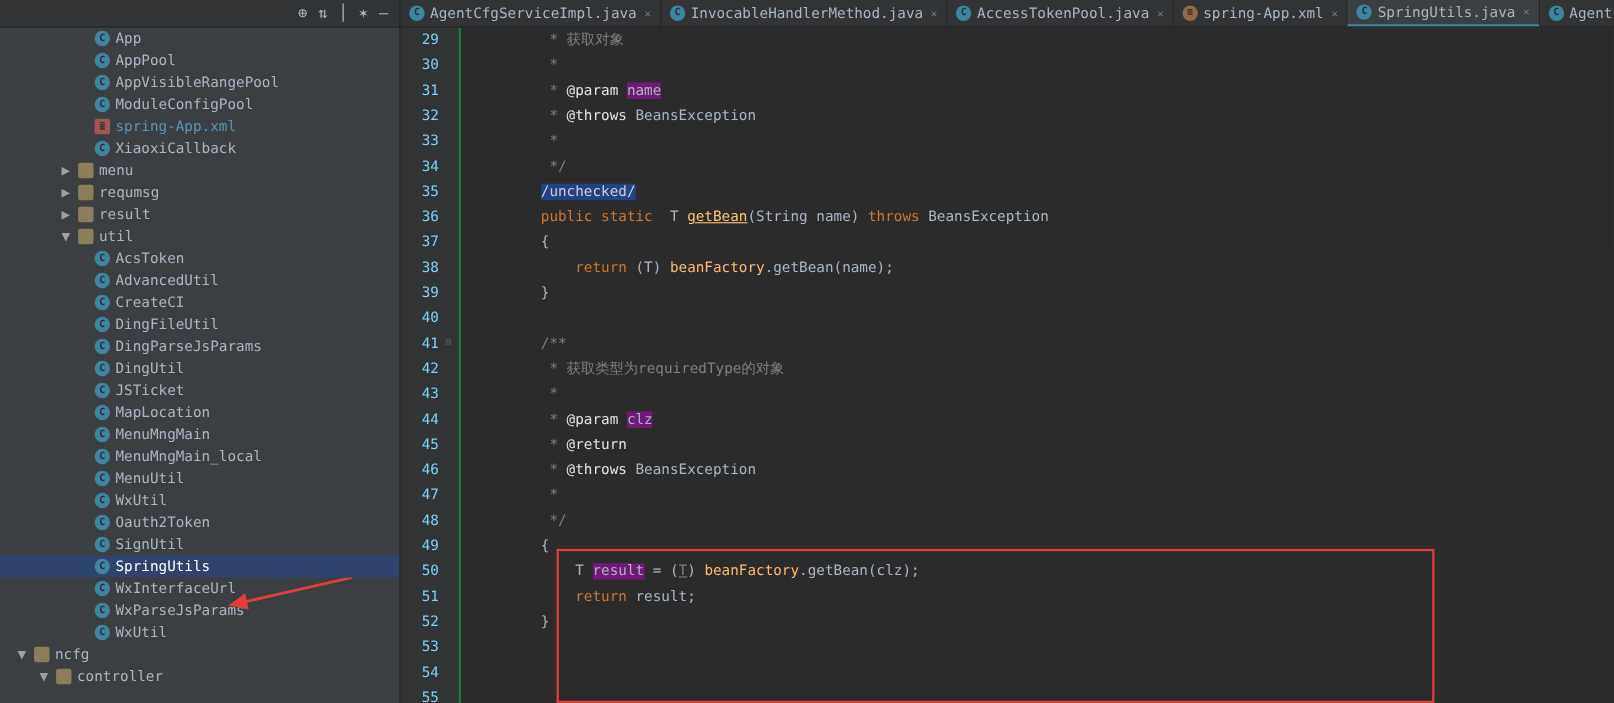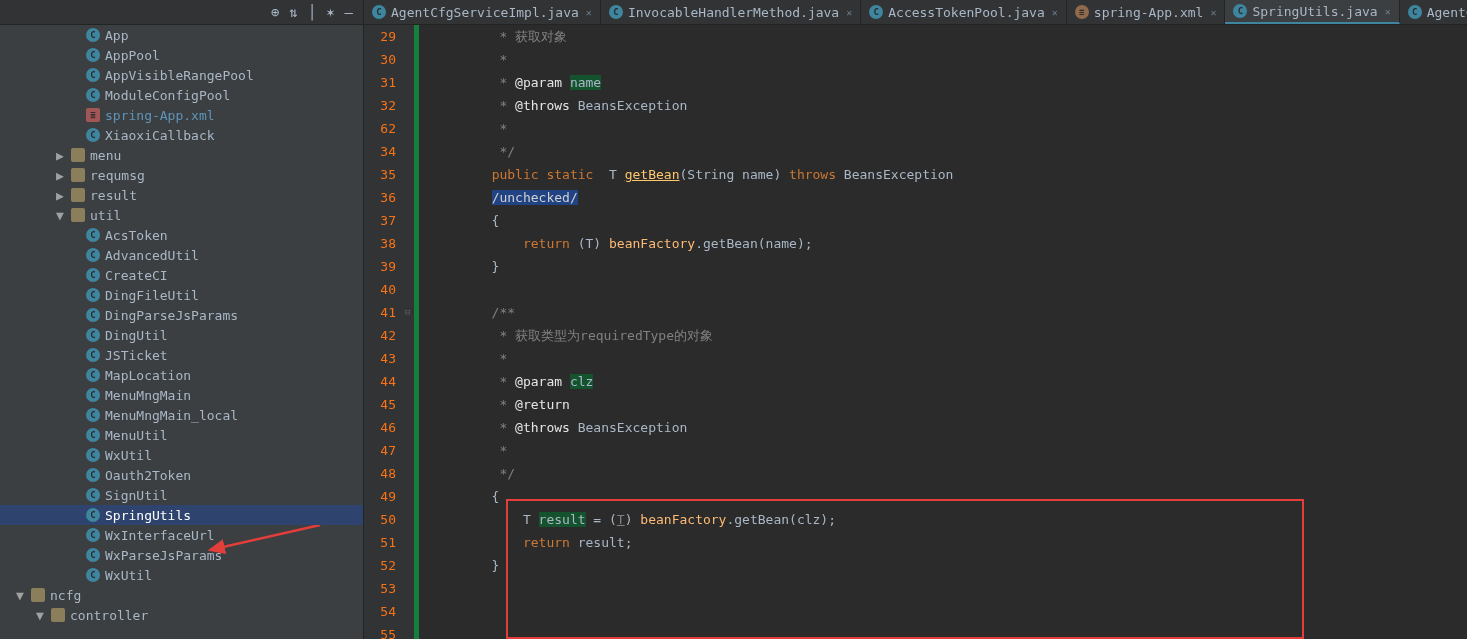--- a/index.html
+++ b/index.html
@@ -20,28 +20,28 @@
   .tree-row{display:flex;align-items:center;height:20px;padding-left:8px;gap:5px;white-space:nowrap}
   .tree-row.selected{background:#2e436e;color:#fff}
   .tree-row.link{color:#5e95b8}
   .tree-row .arrow{width:10px;display:inline-block;color:#a0a0a0}
   .tree-row .fico{width:14px;height:14px;border-radius:50%;display:flex;align-items:center;justify-content:center;font-size:9px;font-weight:bold;color:#2b2b2b;flex-shrink:0}
   .fico.cls{background:#3e86a0}
   .fico.xml{background:#a35656;border-radius:2px}
   .fico.fld{background:#8a7e5b;border-radius:2px}
   .red-arrow{position:absolute;left:200px;top:500px;pointer-events:none}
   .editor{flex:1;background:#2b2b2b;display:flex;overflow:hidden;position:relative}
-  .gutter{width:55px;background:#313335;text-align:right;padding-right:18px;color:#f97316;font-size:13px;line-height:23px;padding-top:0;border-right:5px solid #15803d}
+  .gutter{width:55px;background:#313335;text-align:right;padding-right:18px;color:#7dd3fc;font-size:13px;line-height:23px;padding-top:0;border-right:2px solid #15803d}
   .gutter div{height:23px}
   .code{flex:1;padding-left:10px;font-size:14px;line-height:23px;position:relative}
   .code .line{height:23px;white-space:pre}
   .kw{color:#cc7832}
   .tag{color:#e5e5e5}
   .com{color:#808080}
-  .hi{background:#14532d;color:#a9b7c6}
+  .hi{background:#701a75;color:#a9b7c6}
   .hi2{background:#214283;color:#d0d0d0}
   .fn2{color:#ffc66d}
   .id{color:#fdba74}
   .txt{color:#a9b7c6}
   .gray{color:#808080}
   .redbox{position:absolute;border:2px solid #e43e3a;pointer-events:none}
   .fold{position:absolute;left:-14px;color:#606366;font-size:9px}
 </style>
 </head>
 <body>
@@ -224,21 +224,21 @@
       <line x1="120" y1="0" x2="10" y2="25" stroke="#e43e3a" stroke-width="2.5" marker-end="url(#ah)"></line>
     </svg>
   </div>
 
   <div class="editor">
     <div class="gutter" id="gutter">
         <div>29</div>
         <div>30</div>
         <div>31</div>
         <div>32</div>
-        <div>62</div>
+        <div>33</div>
         <div>34</div>
         <div>35</div>
         <div>36</div>
         <div>37</div>
         <div>38</div>
         <div>39</div>
         <div>40</div>
         <div>41</div>
         <div>42</div>
         <div>43</div>
@@ -256,22 +256,22 @@
         <div>55</div>
       </div>
     <div class="code" id="code">
       <div class="redbox" style="left:87px;top:474px;width:798px;height:140px"></div>
     <div class="line"><span class="com">         * </span><span class="com">获取对象</span></div>
         <div class="line"><span class="com">         *</span></div>
         <div class="line"><span class="com">         * </span><span class="tag">@param </span><span class="hi">name</span></div>
         <div class="line"><span class="com">         * </span><span class="tag">@throws </span><span class="txt">BeansException</span></div>
         <div class="line"><span class="com">         *</span></div>
         <div class="line"><span class="com">         */</span></div>
+        <div class="line">        <span class="hi2">/unchecked/</span></div>
         <div class="line">        <span class="kw">public static </span><span class="txt"><t> T </t></span><span class="fn2" style="text-decoration:underline">getBean</span><span class="txt">(String name) </span><span class="kw">throws </span><span class="txt">BeansException</span></div>
-        <div class="line">        <span class="hi2">/unchecked/</span></div>
         <div class="line"><span class="txt">        {</span></div>
         <div class="line">            <span class="kw">return </span><span class="txt">(T) </span><span class="id">beanFactory</span><span class="txt">.</span><span class="txt">getBean</span><span class="txt">(name);</span></div>
         <div class="line"><span class="txt">        }</span></div>
         <div class="line"></div>
         <div class="line"><span class="com">        /**</span><span class="fold">⊟</span></div>
         <div class="line"><span class="com">         * </span><span class="com">获取类型为requiredType的对象</span></div>
         <div class="line"><span class="com">         *</span></div>
         <div class="line"><span class="com">         * </span><span class="tag">@param </span><span class="hi">clz</span></div>
         <div class="line"><span class="com">         * </span><span class="tag">@return</span></div>
         <div class="line"><span class="com">         * </span><span class="tag">@throws </span><span class="txt">BeansException</span></div>

